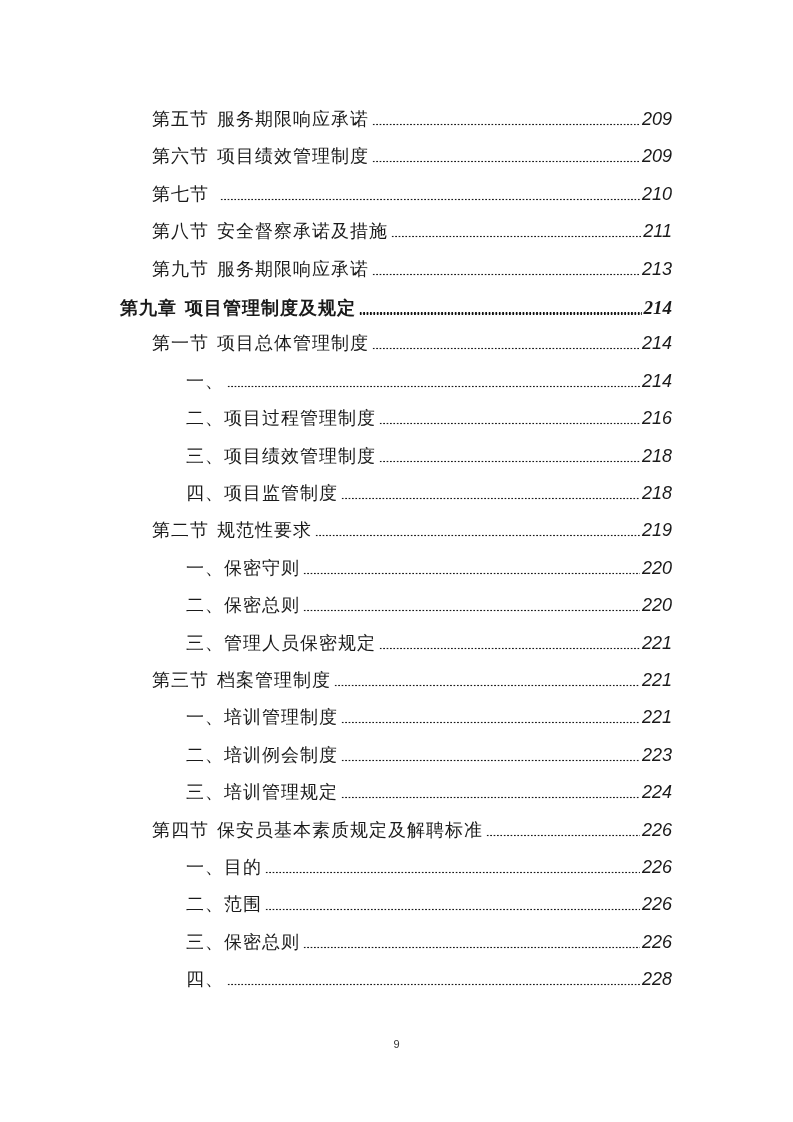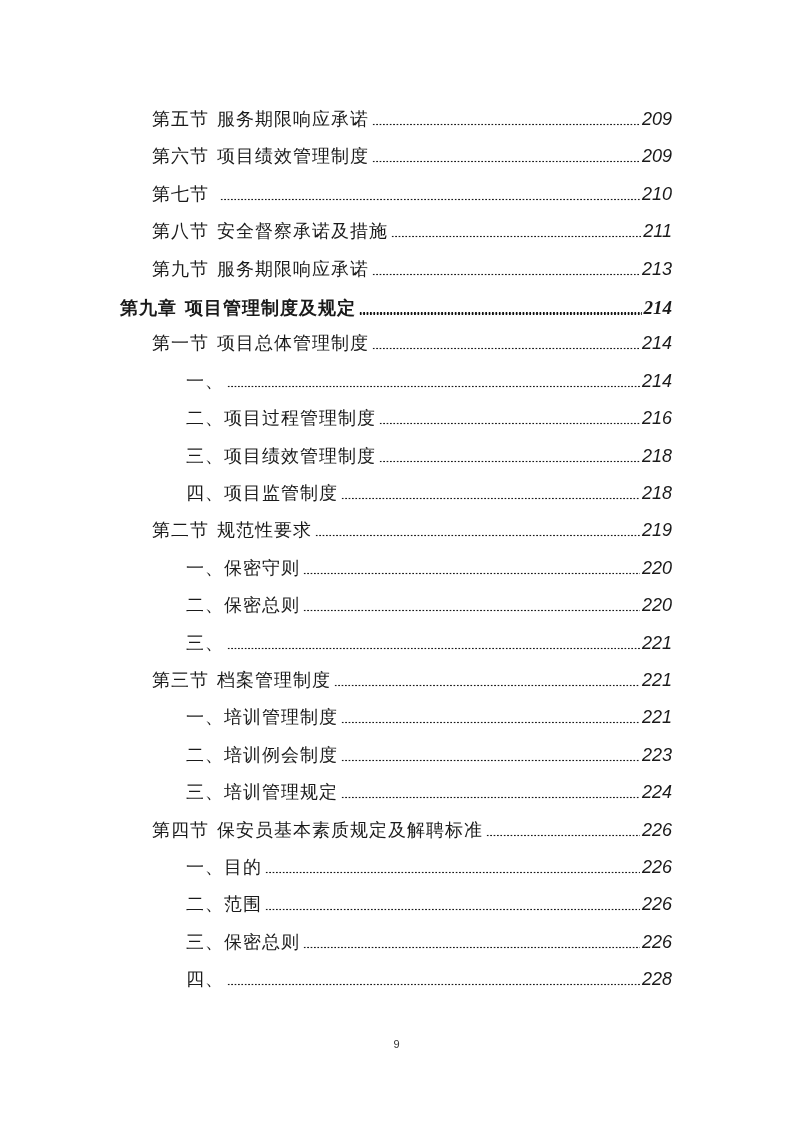--- a/index.html
+++ b/index.html
@@ -199,20 +199,21 @@
       <span class="toc-prefix">二、</span>
         <span class="toc-gap"></span>
       <span class="toc-title">保密总则</span>
       <span class="toc-leader"></span>
       <span class="toc-page">220</span>
     </a>
 
     <a class="toc-entry level-3" style="top:523.6px">
       <span class="toc-prefix">三、</span>
         <span class="toc-gap"></span>
+      <span class="toc-title">管理人员保密规定</span>
       <span class="toc-leader"></span>
       <span class="toc-page">221</span>
     </a>
 
     <a class="toc-entry level-2" style="top:561px">
       <span class="toc-prefix">第三节</span>
         <span class="toc-gap"></span>
       <span class="toc-title">档案管理制度</span>
       <span class="toc-leader"></span>
       <span class="toc-page">221</span>

